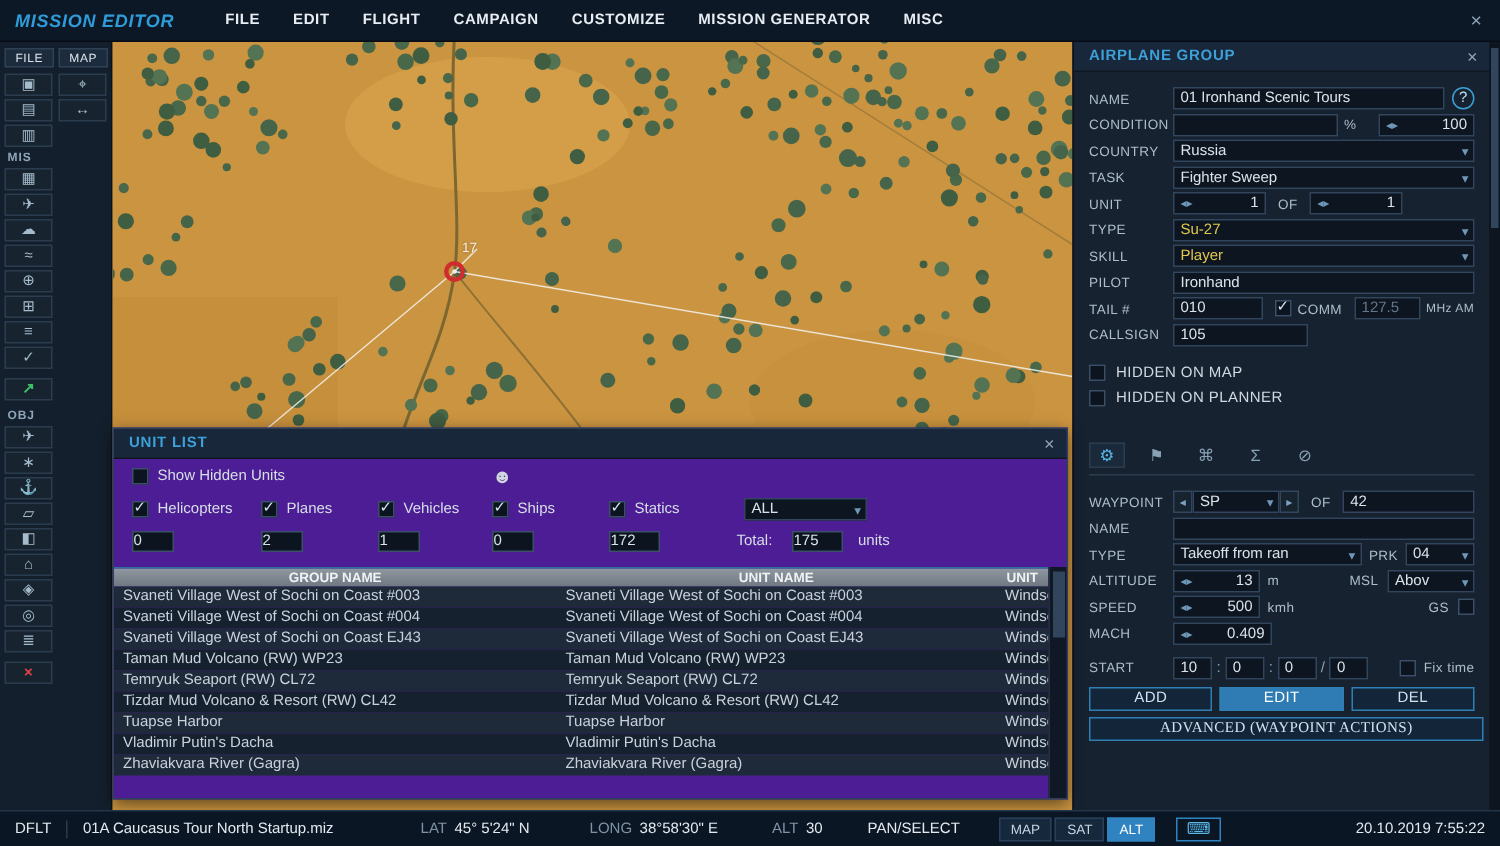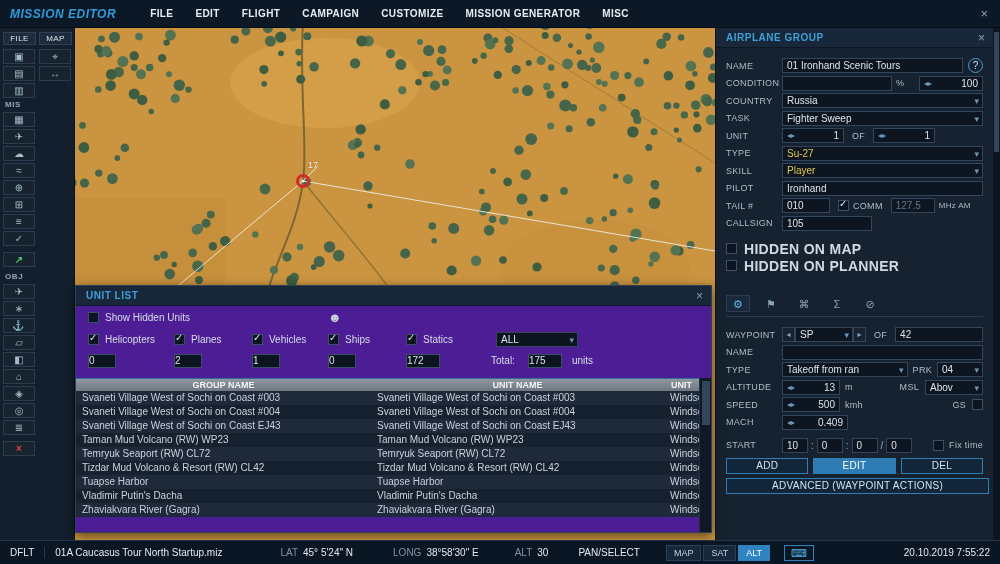--- a/index.html
+++ b/index.html
@@ -45,27 +45,27 @@
   #right-panel { position:absolute; left:715px; top:28px; width:278px; height:512px; background:#16222f; border-left:1px solid #0a131d; }
   .panel-hd { height:20px; display:flex; align-items:center; background:#18273a; border-bottom:1px solid #0e1825; }
   .panel-hd .pt { margin-left:10px; color:#3da0d8; font-weight:bold; font-size:10px; letter-spacing:.5px; }
   .panel-hd .close { margin-left:auto; margin-right:8px; color:#8fa3b5; font-size:12px; }
   .ag-rows { padding:10px 10px 0 10px; }
   .fr { display:flex; align-items:center; height:15px; margin-bottom:2.5px; }
   .fr .lbl { width:56px; flex:none; }
   .grow { flex:1; }
   .help { width:15px; height:15px; border-radius:50%; border:1px solid #3d9fd6; color:#bfe0f4; font-size:10px; text-align:center; line-height:13px; margin-left:5px; flex:none; }
   .chkrow { display:flex; align-items:center; gap:7px; height:15px; margin:2px 0 2px 0; }
-  .chkrow .cl { color:#cfd9e2; font-size:14px; letter-spacing:.3px;font-weight:bold; }
+  .chkrow .cl { color:#cfd9e2; font-size:10px; letter-spacing:.3px; }
   #wp-tabs { display:flex; gap:9px; margin:22px 10px 6px 10px; padding-bottom:4px; border-bottom:1px solid #2b3c4e; }
   #wp-tabs span { width:24px; height:17px; text-align:center; line-height:17px; color:#8aa2b6; font-size:11px; border:1px solid transparent; }
   #wp-tabs span.active { color:#58b7e8; border:1px solid #2b3c4e; background:#1b2a3a; }
   .navbtn { width:13px; height:15px; background:#17242f; border:1px solid #31455c; color:#7fa3c4; font-size:8px; text-align:center; line-height:13px; flex:none; }
   .sep { color:#8fa3b5; margin:0 3px; }
-  #adv-btn { display:block; margin:4px 4px 0 10px; height:16px; }
+  #adv-btn { display:block; margin:4px 4px 0 10px; height:16px;font-family:Liberation Serif, serif; }
   #btn-row { display:flex; gap:5px; margin-top:5px; }
   #btn-row .btn { flex:1; }
 
   
   #panel-scroll { position:absolute; left:993px; top:28px; width:7px; height:512px; background:#0d1520; }
   #panel-scroll .thumb { position:absolute; left:1px; top:4px; width:5px; height:120px; background:#31465d; }
 
   
   #unit-list { position:absolute; left:75px; top:285px; width:637px; height:248px; background:#4c1d95; border:1px solid #2c4156; box-shadow:0 3px 10px #00000088; }
   #ul-body { position:relative; width:100%; height:100%; }
@@ -462,21 +462,21 @@
           <span class="yellow">Player</span>
           <span class="caret">▾</span>
         </div>
       </div>
       <div class="fr">
         <span class="lbl">PILOT</span>
         <div class="input grow">Ironhand</div>
       </div>
       <div class="fr">
         <span class="lbl">TAIL #</span>
-        <div class="input" style="width:48px;">010</div>
+        <div class="input" style="width:60px;">010</div>
         <span class="chk" style="margin-left:8px;">
             <i>✓</i>
           </span>
         <span class="lbl" style="width:auto; margin-left:4px;">COMM</span>
         <div class="input disabled" style="width:44px; margin-left:8px;">127.5</div>
         <span class="lbl" style="width:auto; margin-left:4px; font-size:8px;">MHz AM</span>
       </div>
       <div class="fr">
         <span class="lbl">CALLSIGN</span>
         <div class="input" style="width:90px;">105</div>

